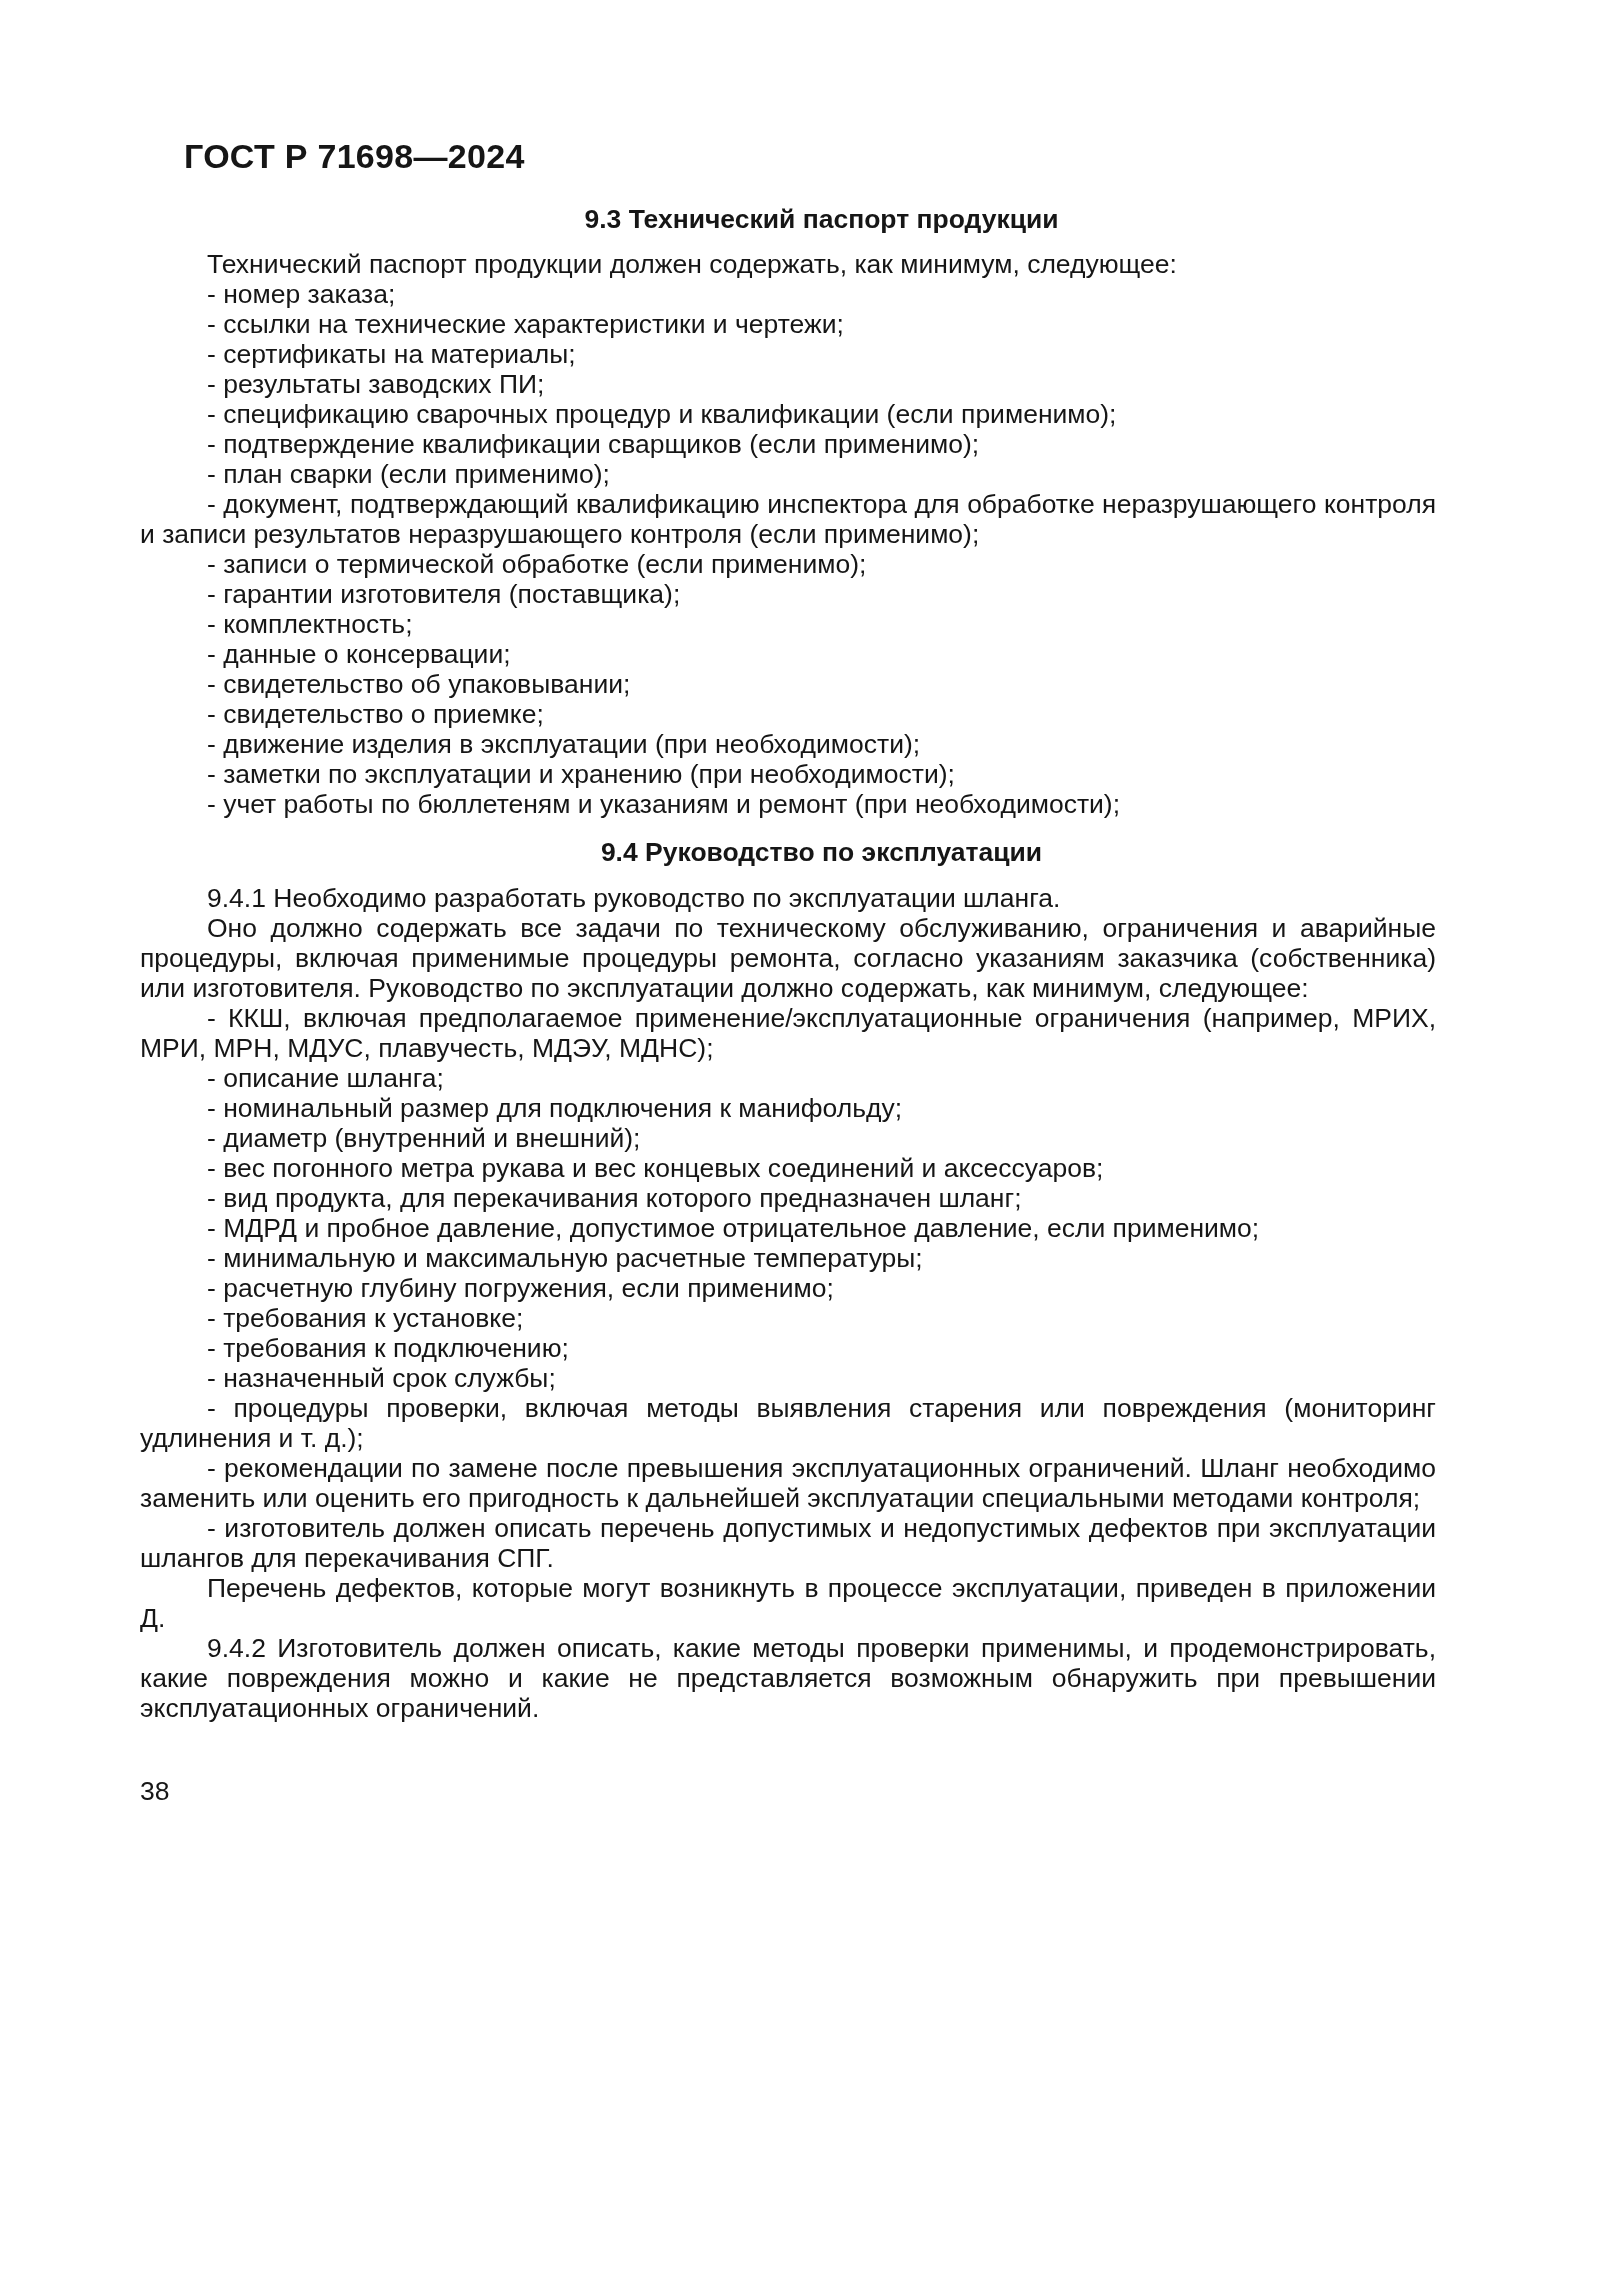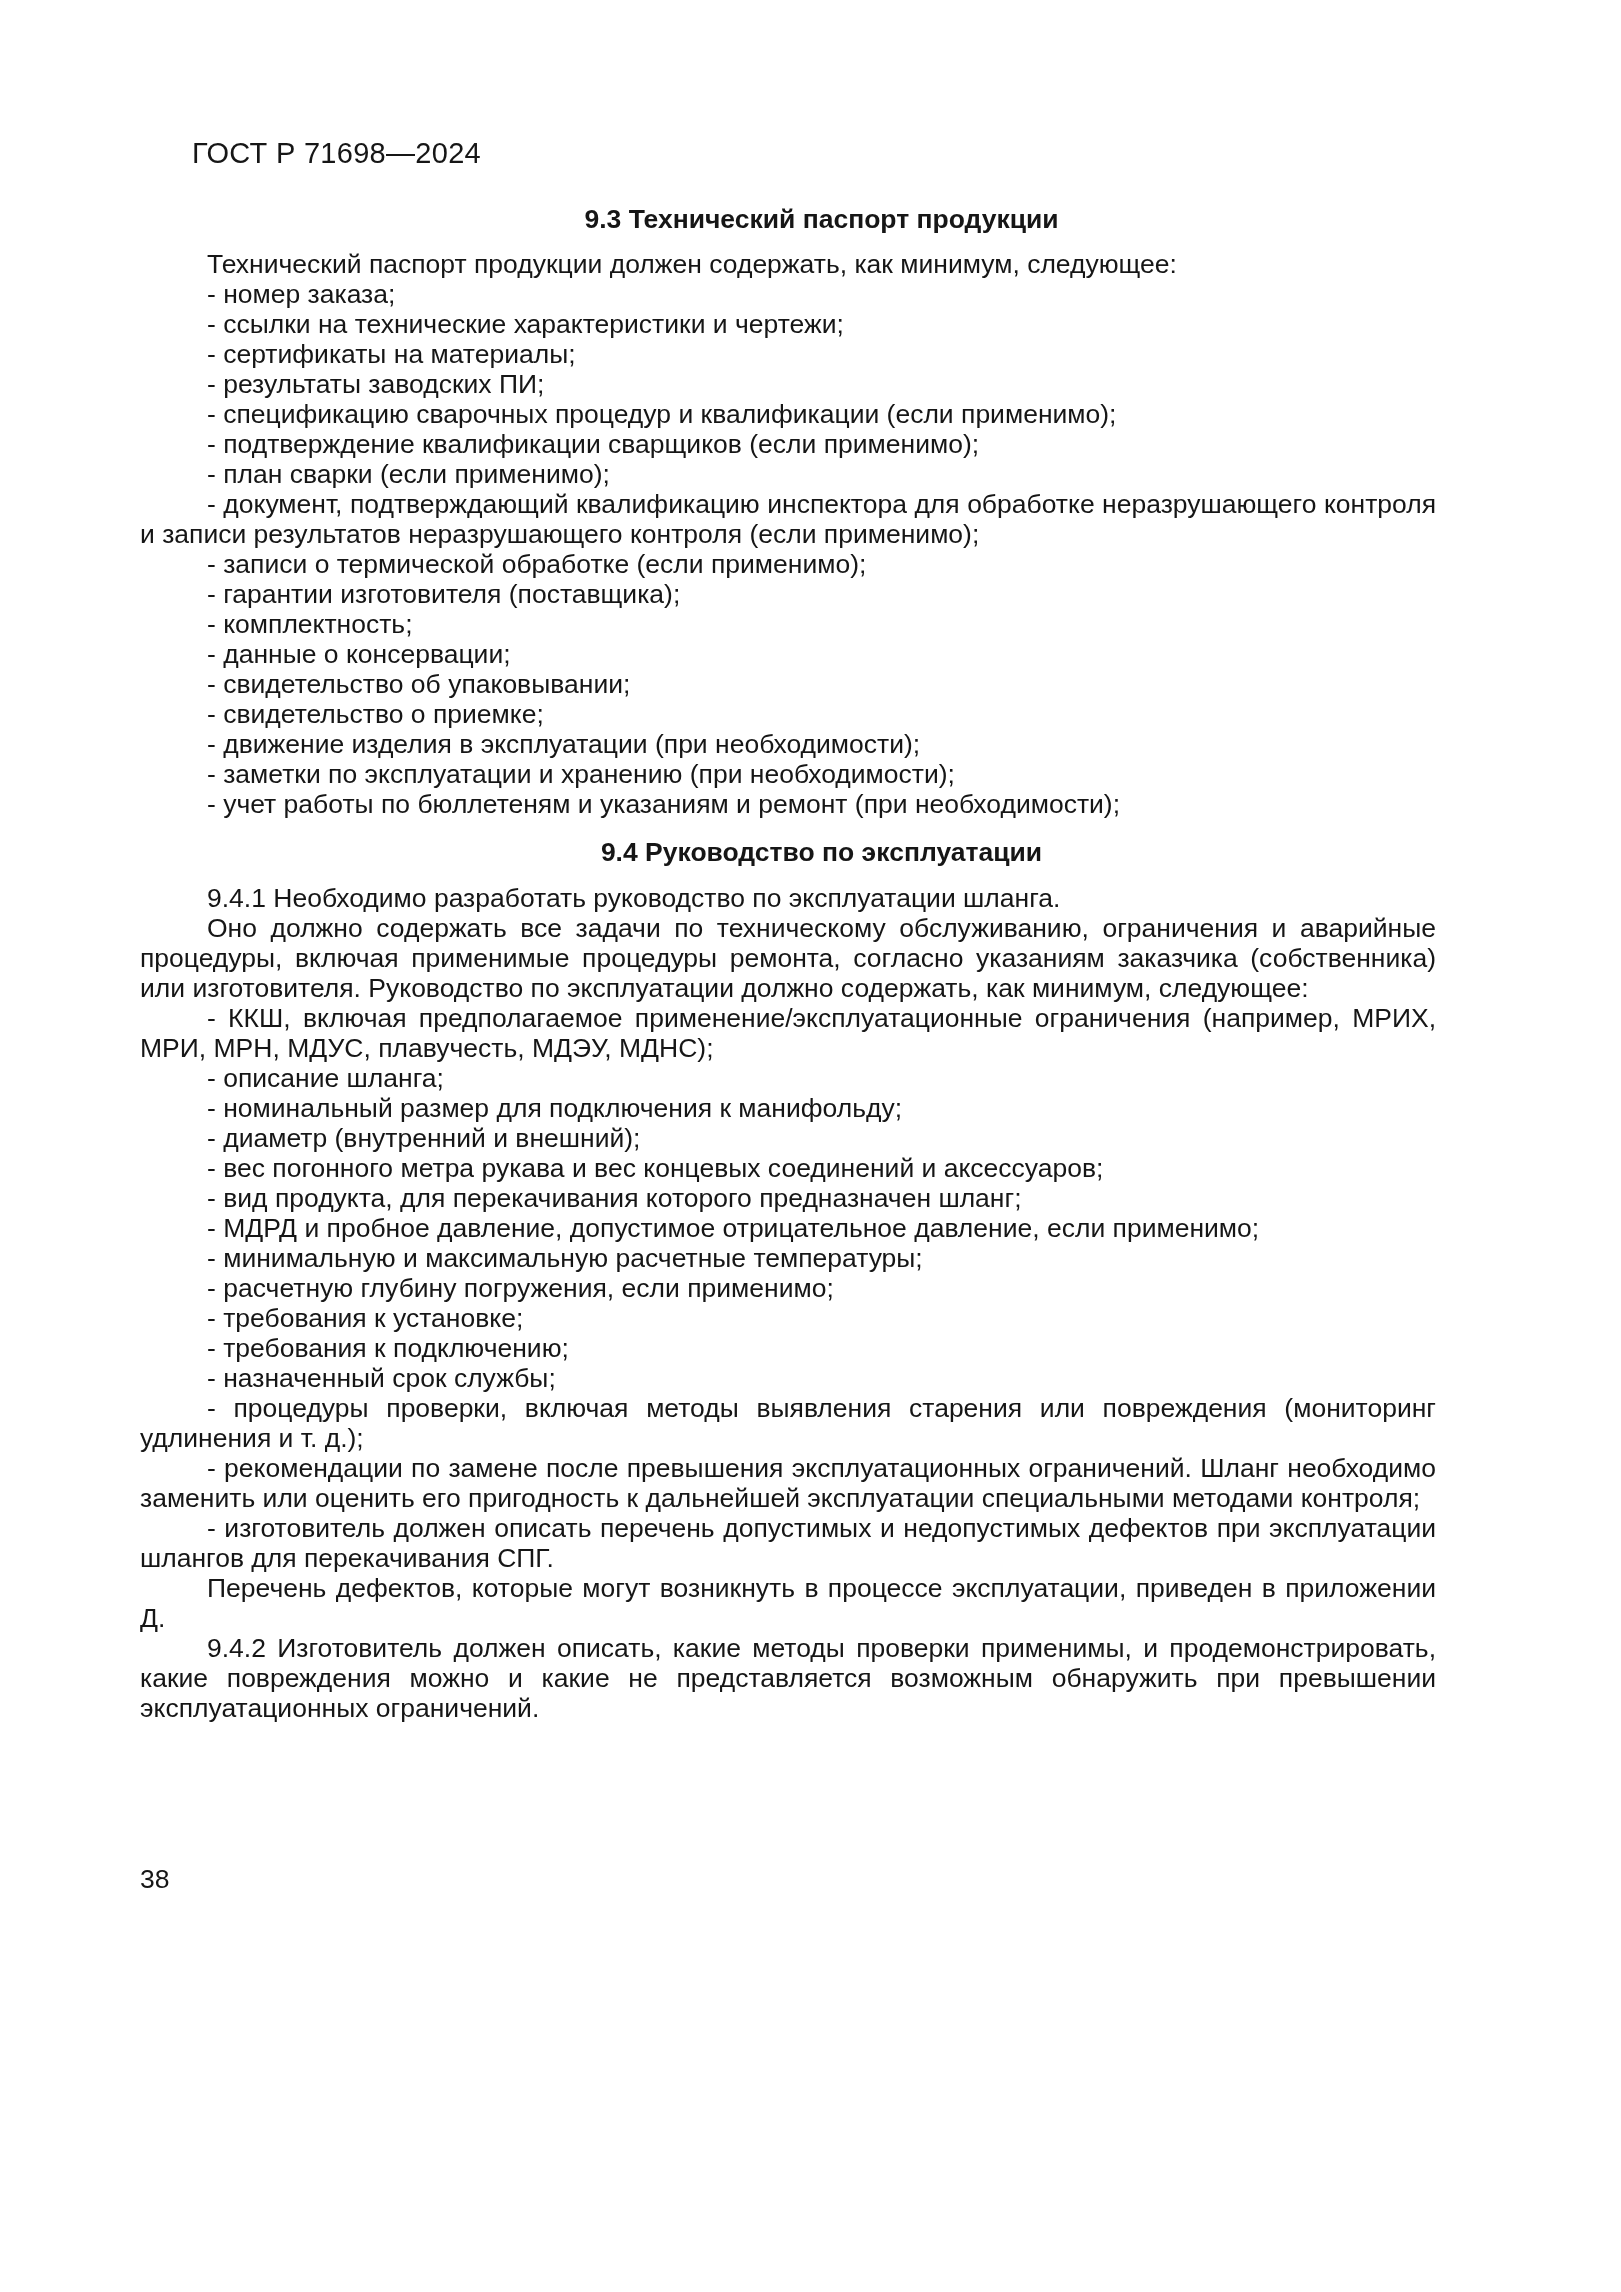--- a/index.html
+++ b/index.html
@@ -11,26 +11,26 @@
     position: relative;
     width: 1621px;
     height: 2293px;
     background: #ffffff;
     font-family: "Liberation Sans", sans-serif;
     color: #161616;
     overflow: hidden;
   }
   .doc-header {
     position: absolute;
-    left: 148px;
+    left: 140px;
     top: 137px;
     padding-left: 44px;
     width: 1296px;
-    font-size: 29px;
-    font-weight: normal;
+    font-size: 34px;
+    font-weight: bold;
     letter-spacing: 0.3px;
   }
   .content {
     position: absolute;
     left: 140px;
     top: 192px;
     width: 1296px;
   }
   .content p {
     margin: 0;
@@ -44,21 +44,21 @@
     text-align: center;
     margin-top: 17.6px;
     margin-bottom: 15.7px;
   }
   .content p.heading:first-child {
     margin-top: 11.8px;
   }
   .page-number {
     position: absolute;
     left: 140px;
-    top: 1864px;
+    top: 1776px;
     font-size: 26.5px;
   }
 </style>
 </head>
 <body>
 
 <div class="page">
   <div class="doc-header">ГОСТ Р 71698—2024</div>
 
   <div class="content">

